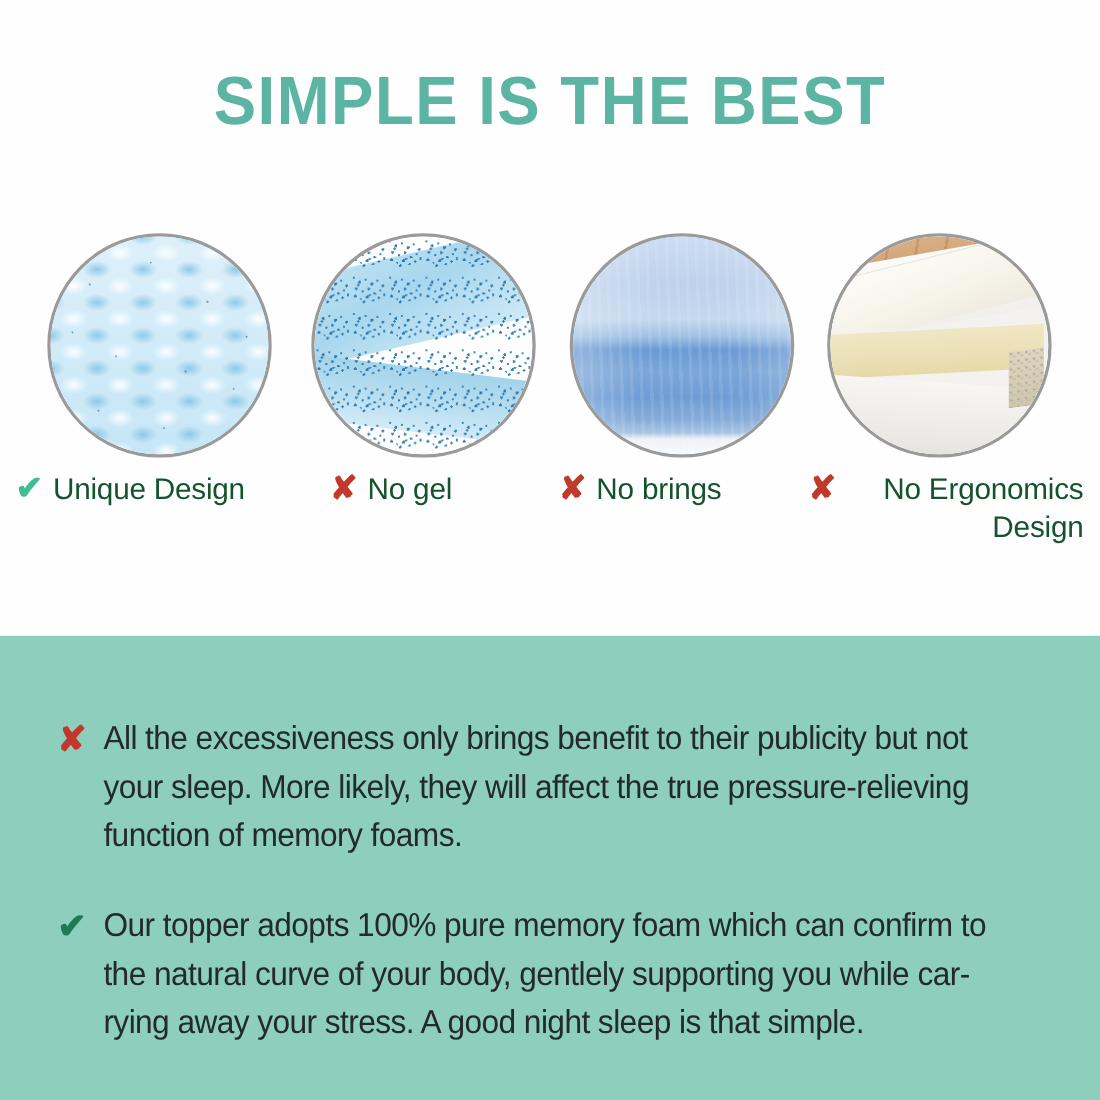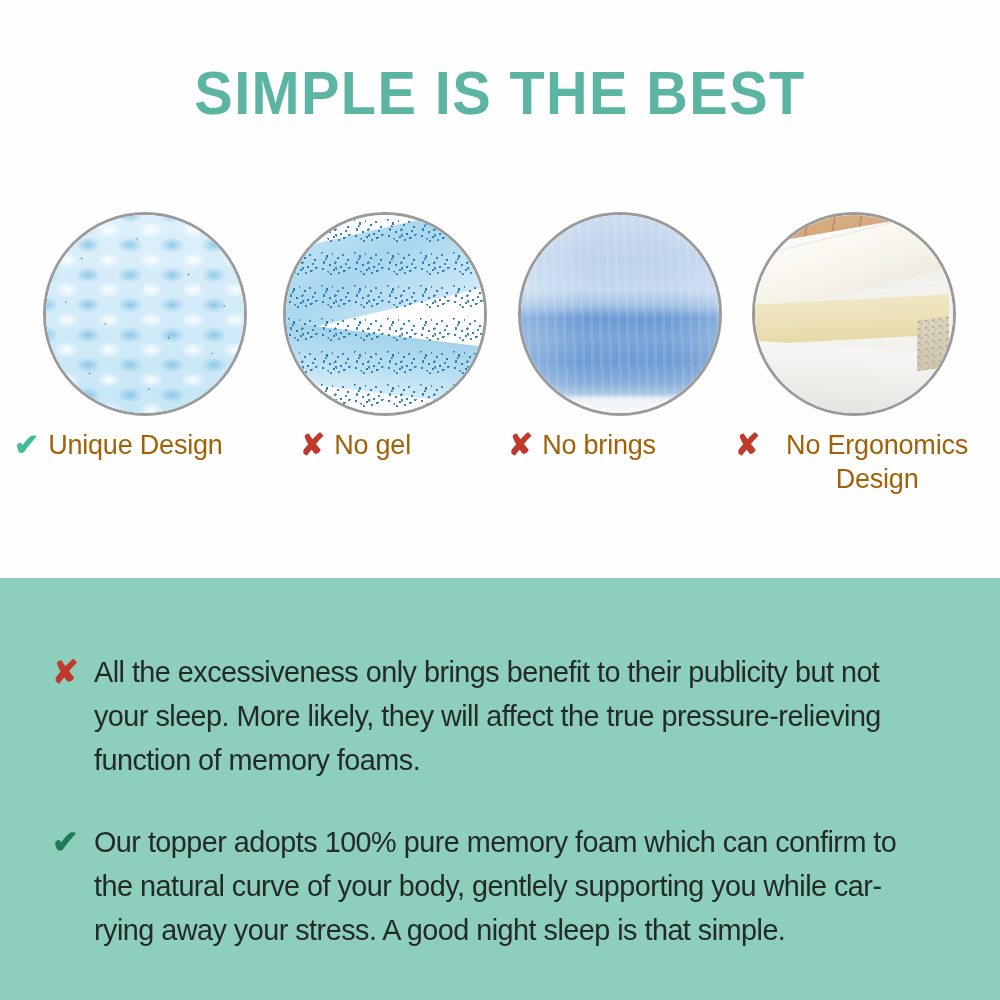--- a/index.html
+++ b/index.html
@@ -282,28 +282,28 @@
     flex: 0 0 auto;
     font-size: 30px;
     font-weight: 700;
     line-height: 34px;
     font-family: "Liberation Sans", sans-serif;
   }
   .mark.check { color: #3FBE96; }
   .mark.cross { color: #C0392B; }
 
   .caption-text {
-    color: #a16207;
+    color: #14532d;
     font-size: 27px;
     line-height: 34px;
     font-family: "Liberation Sans", sans-serif;
     letter-spacing: -0.2px;
     font-weight: 400;
   }
-  .caption.p4 .caption-text { text-align: center; }
+  .caption.p4 .caption-text { text-align: right; }
 
   
   .teal-panel {
     position: absolute;
     left: 0;
     top: 578px;
     width: 1000px;
     height: 422px;
     background: #8ECEBC;
   }

